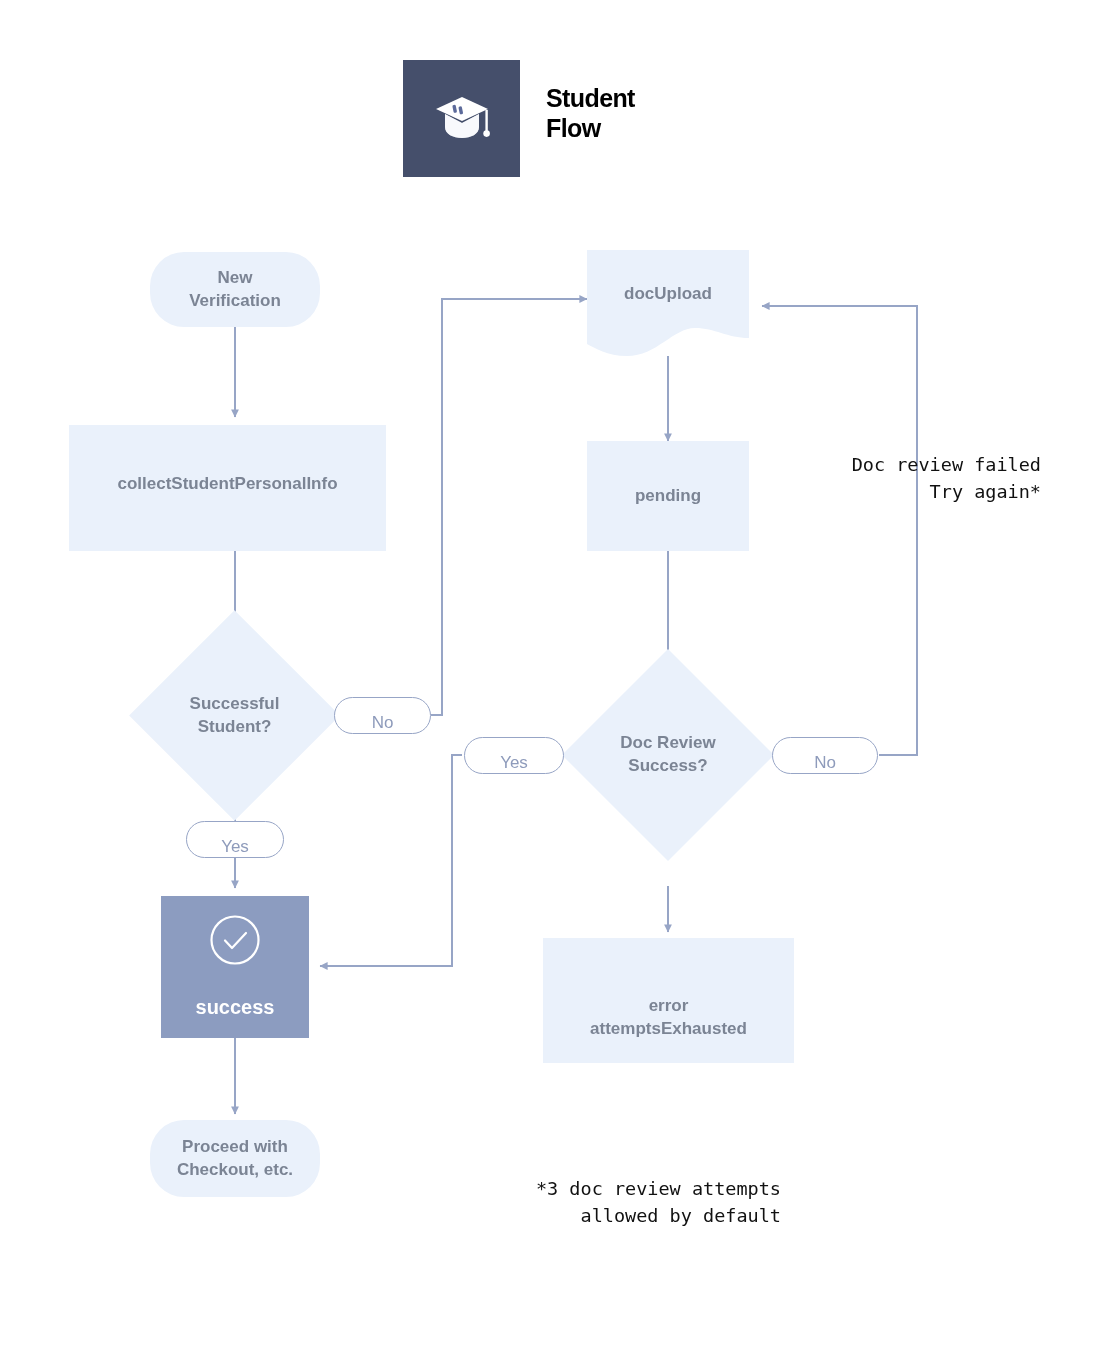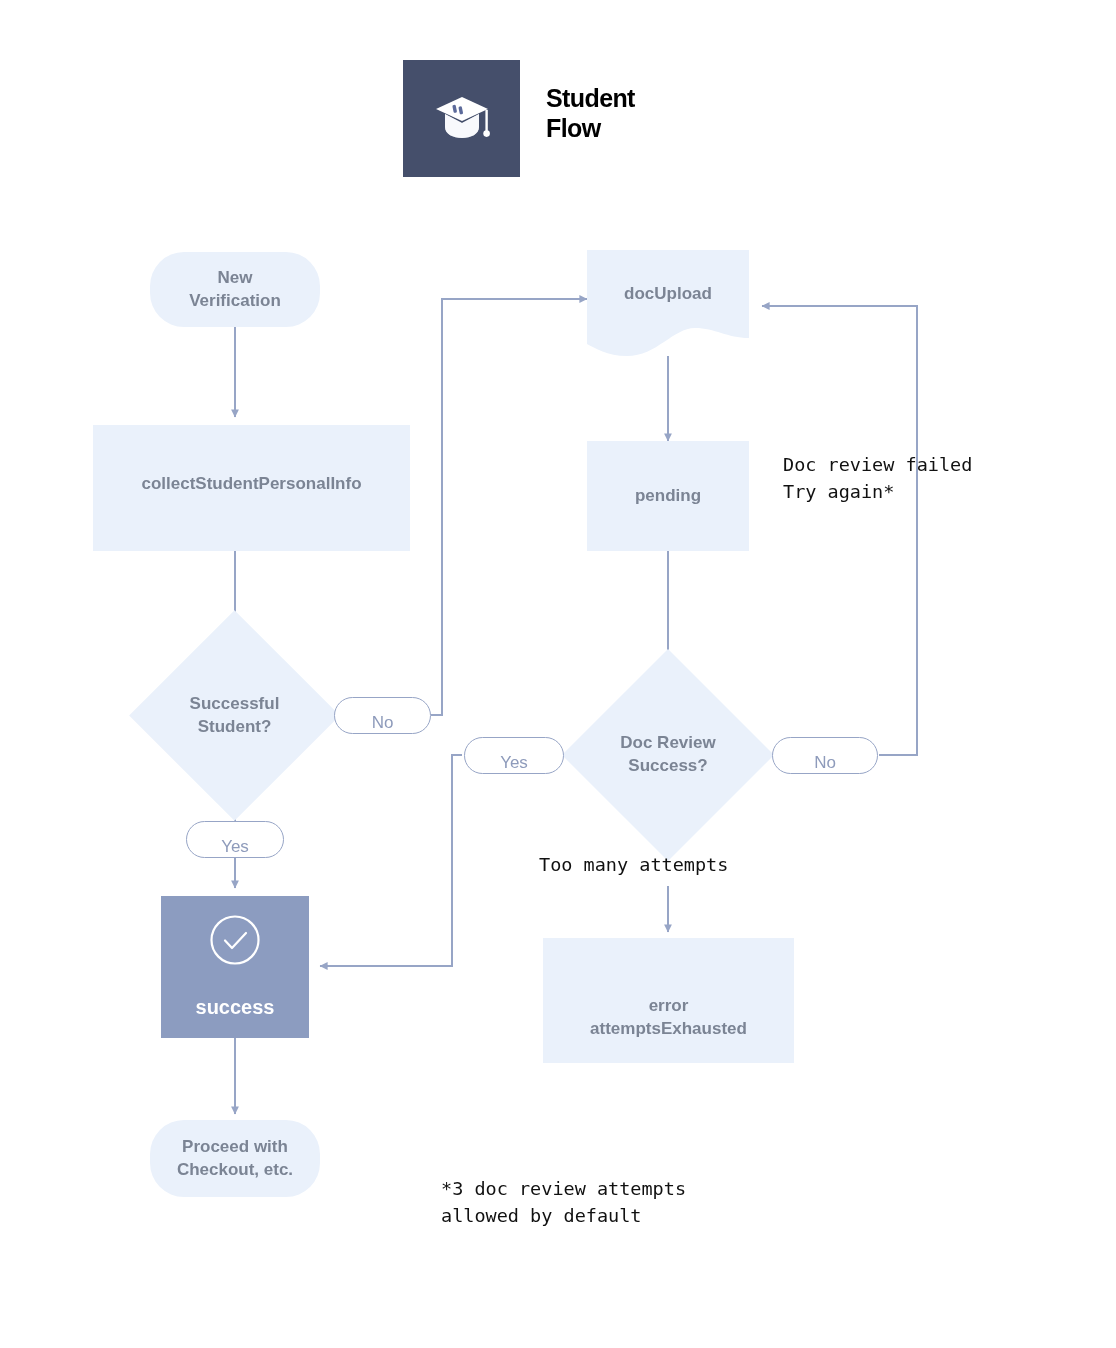--- a/index.html
+++ b/index.html
@@ -136,21 +136,21 @@
     justify-content: center;
   }
 
   
   .annotation {
     position: absolute;
     font-family: "DejaVu Sans Mono", "Liberation Mono", monospace;
     font-size: 18.5px;
     line-height: 1.45;
     color: #111111;
-    text-align: left;
+    text-align: right;
     white-space: pre-line;
   }
 
   .check-circle { display: block; }
 </style>
 </head>
 <body>
 
 <div id="header">
   <div id="logo-tile">
@@ -207,21 +207,21 @@
       <path d="M668,830 L668,848"></path>
       <path d="M668,886 L668,932" marker-end="url(#arrow)"></path>
     </g>
   </svg>
 
   <div class="node rounded" style="left:150px; top:252px; width:170px; height:75px;">
     <span>New
 Verification</span>
   </div>
 
-  <div class="node rect" style="left:93px; top:425px; width:317px; height:126px;">
+  <div class="node rect" style="left:69px; top:425px; width:317px; height:126px;">
     <span style="margin-bottom:8px;">collectStudentPersonalInfo</span>
   </div>
 
   <div class="node diamond" style="left:160px; top:641px; width:149px; height:149px;">
     <div class="diamond-shape"></div>
     <span class="diamond-label">Successful
 Student?</span>
   </div>
 
   <div class="edge-pill" style="left:334px; top:697px; width:97px; height:37px;">
@@ -271,18 +271,17 @@
   </div>
 
   <div class="node rect" style="left:543px; top:938px; width:251px; height:125px;">
     <span style="margin-bottom:6px;margin-top:40px;">error
 attemptsExhausted</span>
   </div>
 
   <div class="annotation" style="left:783px; top:452px; width:258px;">Doc review failed
 Try again*</div>
 
-  <div class="annotation" style="left:539px; top:852px; width:258px;">Too many attempts</div>
 
   <div class="annotation" style="left:441px; top:1176px; width:340px;">*3 doc review attempts
 allowed by default</div>
 
 </div>
 
 </body></html>

